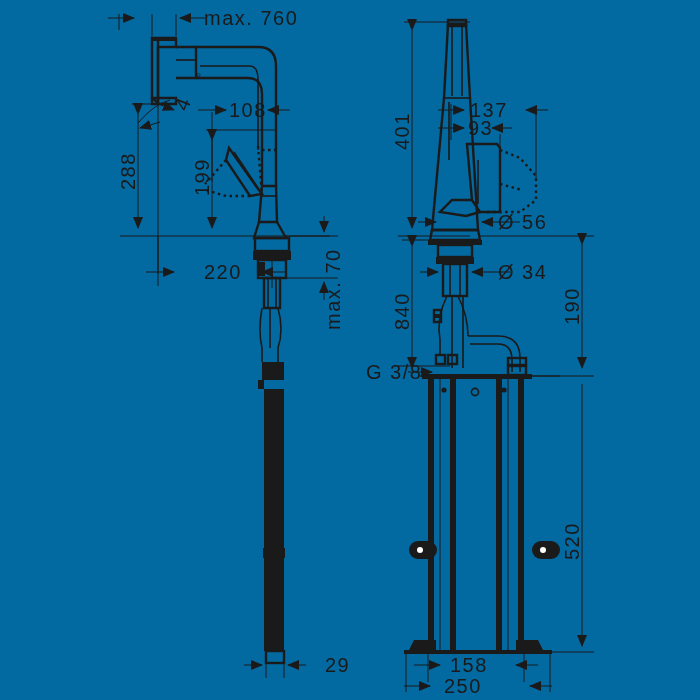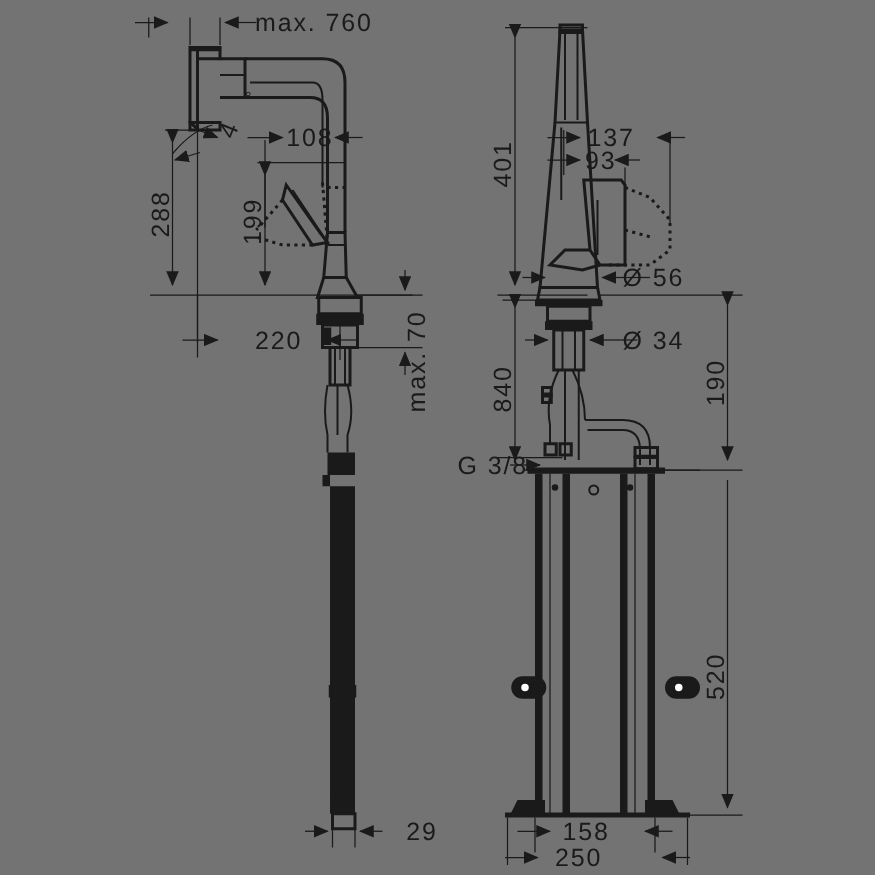--- a/index.html
+++ b/index.html
@@ -8,21 +8,21 @@
     padding: 0;
     background: #ffffff;
   }
   body {
     font-family: "Liberation Sans", sans-serif;
   }
   #sheet {
     position: relative;
     width: 700px;
     height: 700px;
-    background: #737373;
+    background: #0369a1;
     overflow: hidden;
   }
   #sheet svg {
     position: absolute;
     left: 0;
     top: 0;
     width: 700px;
     height: 700px;
   }
   .dimtext {

